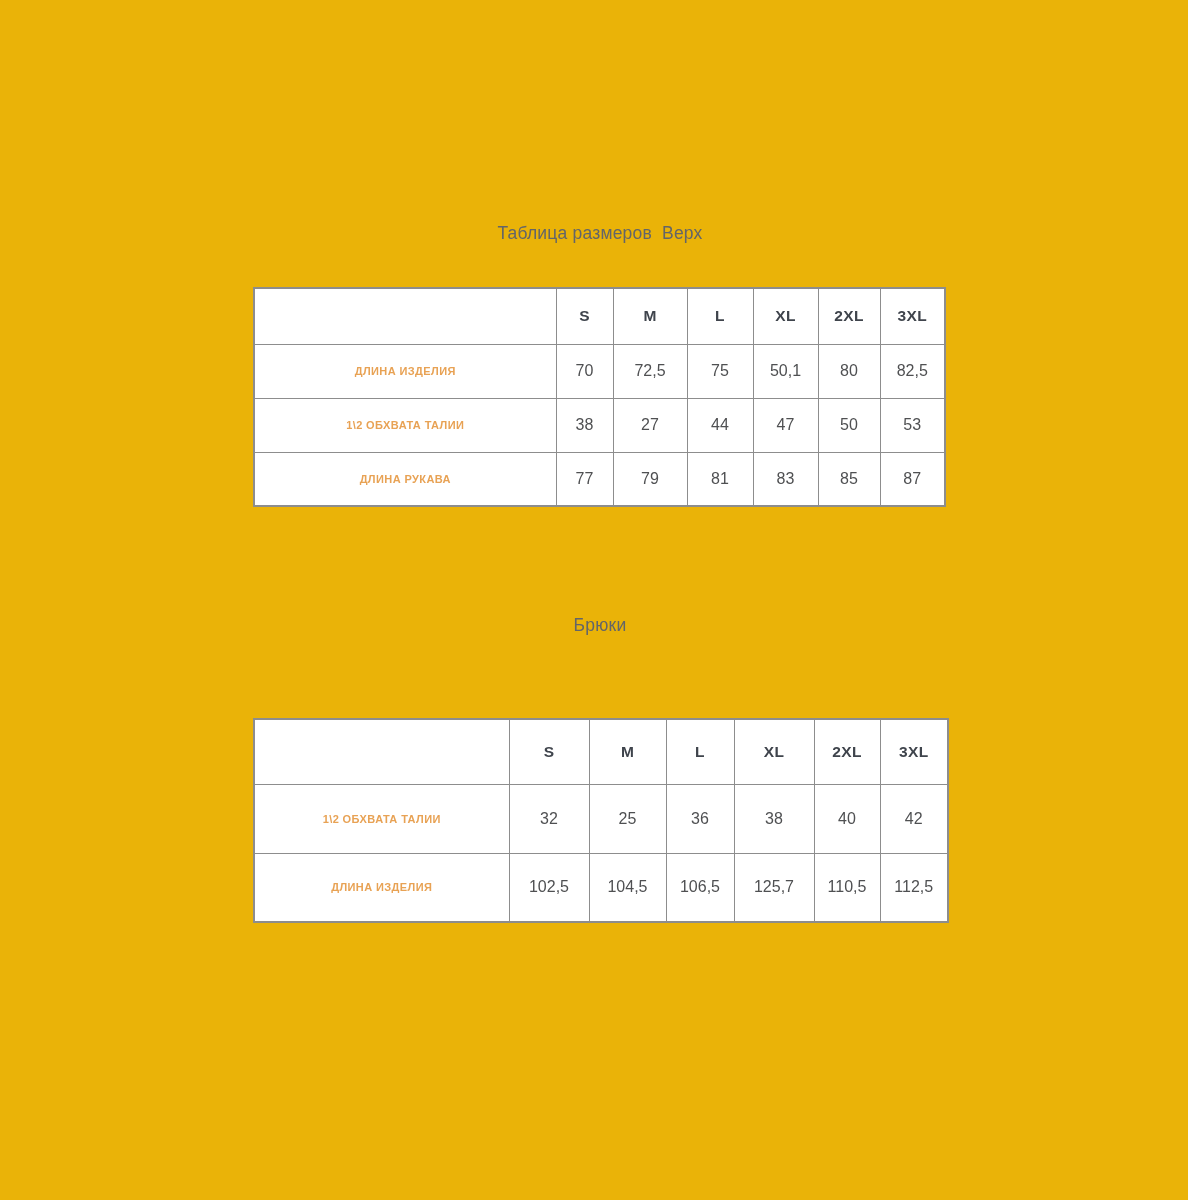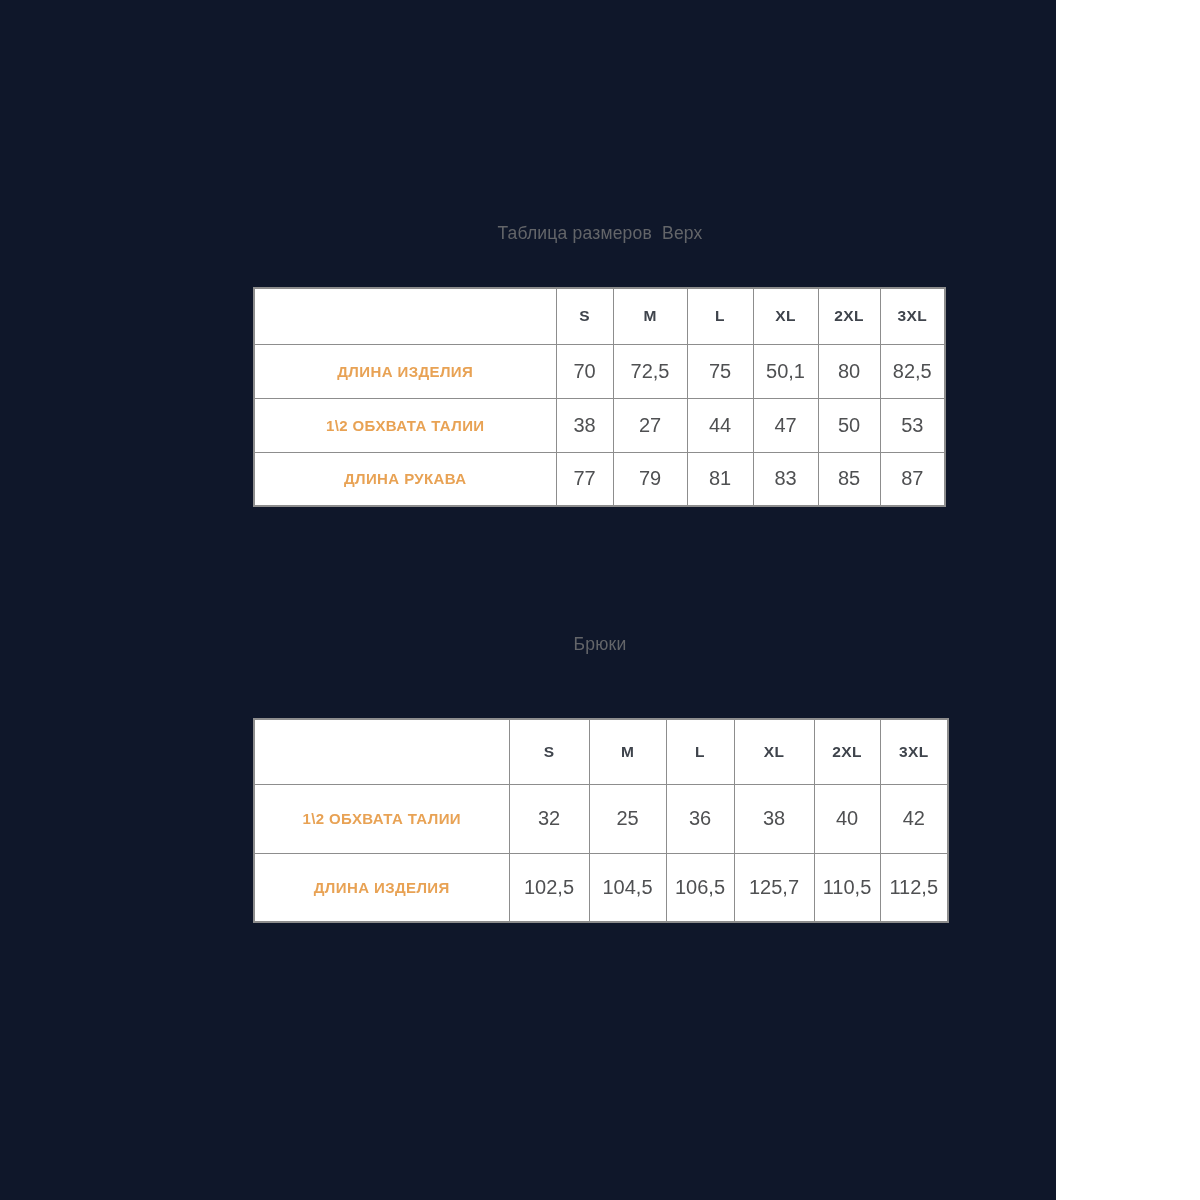--- a/index.html
+++ b/index.html
@@ -3,37 +3,37 @@
 <meta charset="utf-8">
 <style>
   html, body {
     margin: 0;
     padding: 0;
     background: #ffffff;
     font-family: "Liberation Sans", "DejaVu Sans", sans-serif;
   }
   #page {
     position: relative;
-    width: 1056px;
+    width: 1188px;
     height: 1200px;
-    background: #0f172a;
+    background: #eab308;
     overflow: hidden;
   }
   .section-title {
     position: absolute;
     left: 0;
     width: 1200px;
     text-align: center;
     color: #636569;
     font-size: 17.5px;
     letter-spacing: 0.2px;
     white-space: pre-wrap;
   }
   #title-top { top: 223px; }
-  #title-bottom { top: 634px; }
+  #title-bottom { top: 615px; }
 
   table.size-table {
     position: absolute;
     border-collapse: collapse;
     table-layout: fixed;
     border: 2px solid #8d8d8d;
     background: #ffffff;
   }
   #table-top { left: 253px; top: 287px; width: 691px; }
   #table-bottom { left: 253px; top: 718px; width: 694px; }
@@ -47,27 +47,27 @@
     overflow: hidden;
   }
   th.size-head {
     color: #3f444c;
     font-size: 15.5px;
     font-weight: 700;
     letter-spacing: 0.3px;
   }
   td.row-label {
     color: #e8a254;
-    font-size: 15px;
+    font-size: 11px;
     font-weight: 700;
     letter-spacing: 0.4px;
   }
   td.cell-value {
     color: #4f5052;
-    font-size: 20px;
+    font-size: 16px;
     font-weight: 400;
     margin-left: 32px;
   }
   #table-top tr.head-row      { height: 56px; }
   #table-top tr.data-row      { height: 54px; }
   #table-bottom tr.head-row   { height: 65px; }
   #table-bottom tr.data-row   { height: 69px; }
 </style>
 </head>
 <body>

